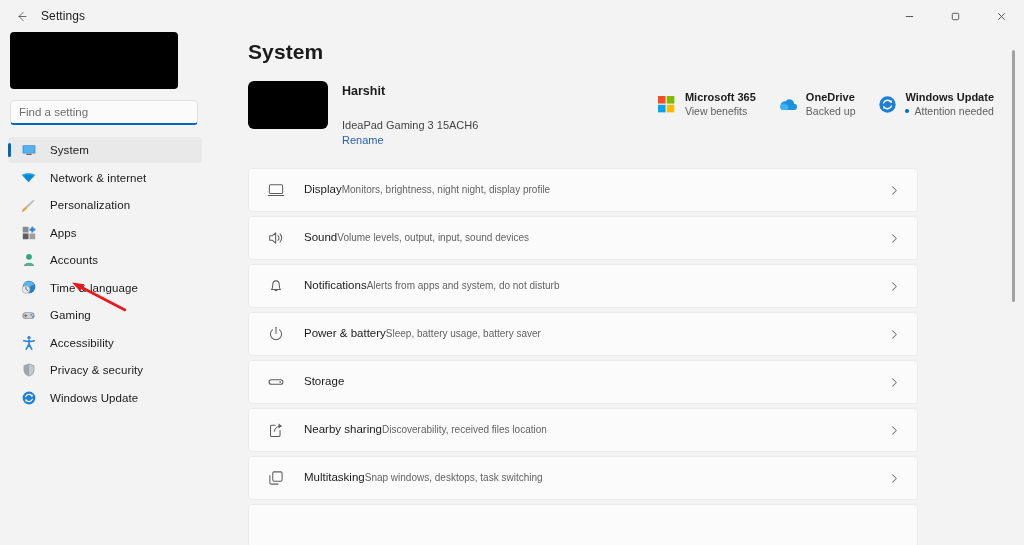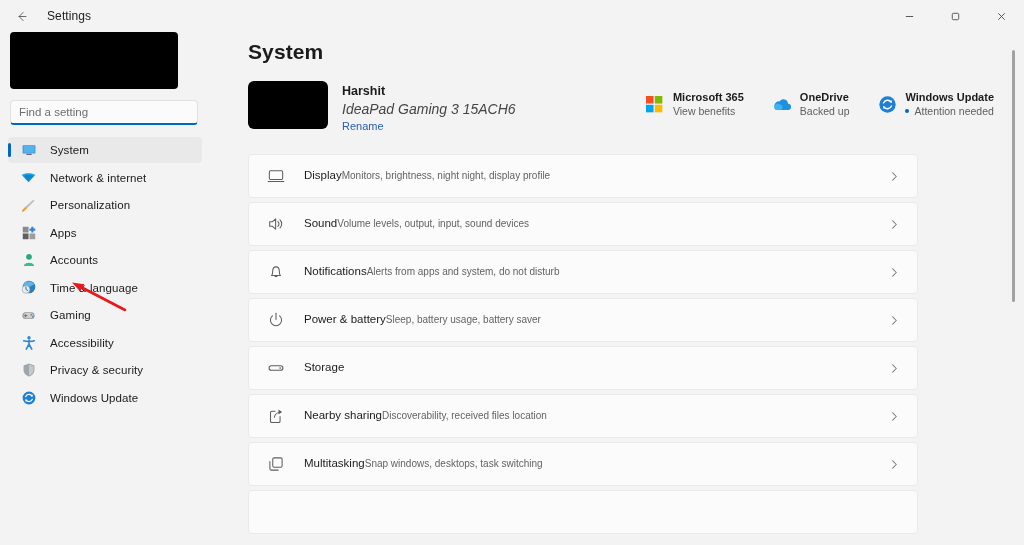--- a/index.html
+++ b/index.html
@@ -21,21 +21,21 @@
   }
   .tb-back {
     width: 30px; height: 24px;
     margin-left: 6px;
     display: flex; align-items: center; justify-content: center;
     border-radius: 4px;
     color: #5a5a5a;
   }
   .tb-title {
     font-size: 12px; color: #202020;
-    margin-left: 11px; letter-spacing: .1px;
+    margin-left: 5px; letter-spacing: .1px;
   }
   .tb-controls { margin-left: auto; display: flex; height: 32px; }
   .tb-btn {
     width: 46px; height: 32px;
     display: flex; align-items: center; justify-content: center;
     color: #4a4a4a;
   }
   .tb-btn svg { display: block; }
 
   
@@ -127,26 +127,26 @@
     margin: 17px 0 0 38px;
     padding-right: 30px;
   }
   .profile-pic {
     width: 80px; height: 48px;
     background: #000; border-radius: 6px;
     flex: none;
   }
   .profile-text { margin-left: 14px; padding-top: 3px; }
   .profile-name { font-size: 12.5px; font-weight: 700; color: #1b1b1b; }
-  .profile-device { font-size: 14px; color: #444; margin-top: 3px; font-style: italic; }
+  .profile-device { font-size: 11px; color: #444; margin-top: 21px; }
   .profile-rename { font-size: 11px; color: #2a5db0; margin-top: 3px; cursor: pointer; }
 
   .status-cards {
     display: flex; align-items: center;
-    margin-left: auto; gap: 28px;
+    margin-left: auto; gap: 22px;
     padding-top: 10px;
   }
   .status-card { display: flex; align-items: center; gap: 8px; }
   .sc-ico { width: 20px; height: 20px; flex: none; display: flex; align-items: center; justify-content: center; }
   .sc-title { font-size: 11px; font-weight: 700; color: #1b1b1b; }
   .sc-sub { font-size: 10.5px; color: #5e5e5e; margin-top: 2px; display: flex; align-items: center; gap: 5px; }
   .sc-dot { width: 4px; height: 4px; border-radius: 50%; background: #0067c0; flex: none; }
 
   
   .list {

